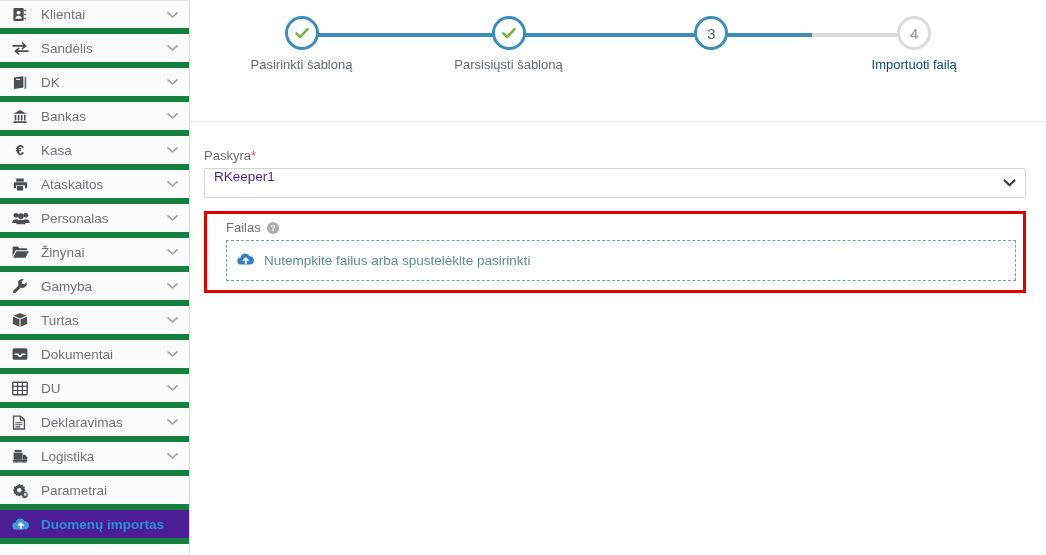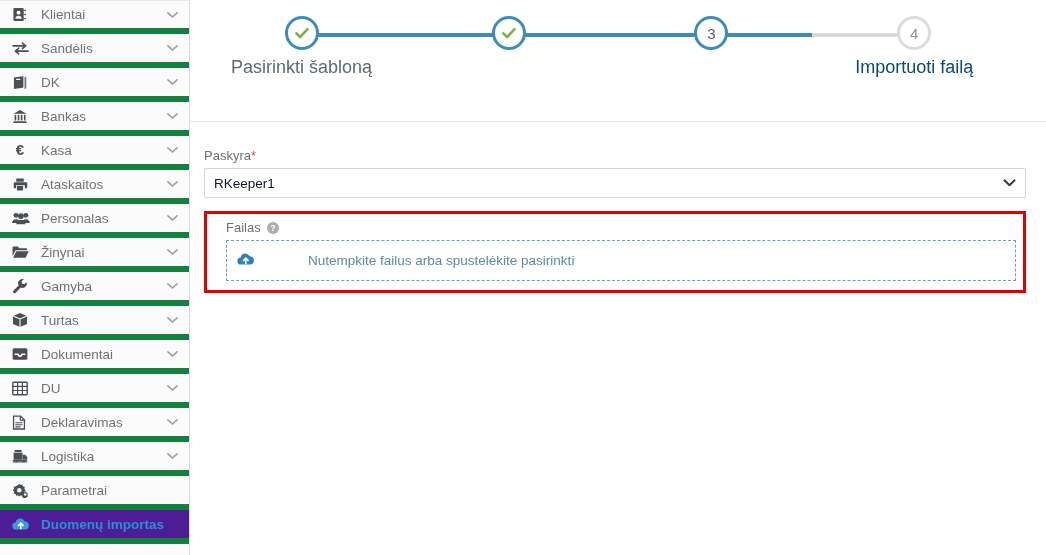--- a/index.html
+++ b/index.html
@@ -116,21 +116,21 @@
   }
   .circle.done { border-color: #3c8dbc; }
   .circle.inactive { border-color: #dcdcdc; color: #8b9298; }
   .check {
     display: block;
     width: 16px;
     height: 16px;
   }
   .step-label {
     margin-top: 7px;
-    font-size: 18px;
+    font-size: 13px;
     color: #5f6a72;
     white-space: nowrap;
   }
   .step-label.muted { color: #0c4a6e; }
 
   .connector {
     position: absolute;
     top: 17px;
     height: 4px;
     z-index: 1;
@@ -151,24 +151,24 @@
     margin-bottom: 5px;
   }
   .req { color: #e2574c; }
   .select-box {
     position: relative;
     height: 30px;
     border: 1px solid #d2d6d9;
     border-radius: 2px;
     background: #ffffff;
     display: flex;
-    align-items: center;
+    align-items: flex-start;
     padding: 0 26px 0 9px;
     font-size: 13.5px;
-    color: #0f172a;
+    color: #4c1d95;
     cursor: pointer;
   }
   .select-caret {
     position: absolute;
     right: 9px;
     top: 50%;
     transform: translateY(-50%);
     color: #31363a;
     display: flex;
     align-items: center;
@@ -188,21 +188,20 @@
     margin-left: 3px;
   }
   #dropzone {
     height: 41px;
     border: 1px dashed #6f9fbb;
     background: #ffffff;
     display: flex;
     align-items: center;
     padding: 0 10px;
     cursor: pointer;
-    gap: 44px;
   }
   #dropzone .dz-text {
     font-size: 13.5px;
     color: #5e8aa5;
     padding-left: 9px;
   }
 </style>
 </head>
 <body>
 
@@ -481,20 +480,21 @@
           </div>
           <div class="step-label">Pasirinkti šabloną</div>
         </div>
 
         <div class="step" style="left:37.5%;">
           <div class="circle done">
             <svg class="check" viewBox="0 0 16 16">
                 <path d="M2.4 8.4 6.1 12 13.6 4.2" fill="none" stroke="#7cb342" stroke-width="2.6" stroke-linecap="round" stroke-linejoin="round"></path>
               </svg>
           </div>
+          <div class="step-label">Parsisiųsti šabloną</div>
         </div>
 
         <div class="step" style="left:62%;">
           <div class="circle">
             <span>3</span>
           </div>
         </div>
 
         <div class="step" style="left:86.5%;">
           <div class="circle inactive">

